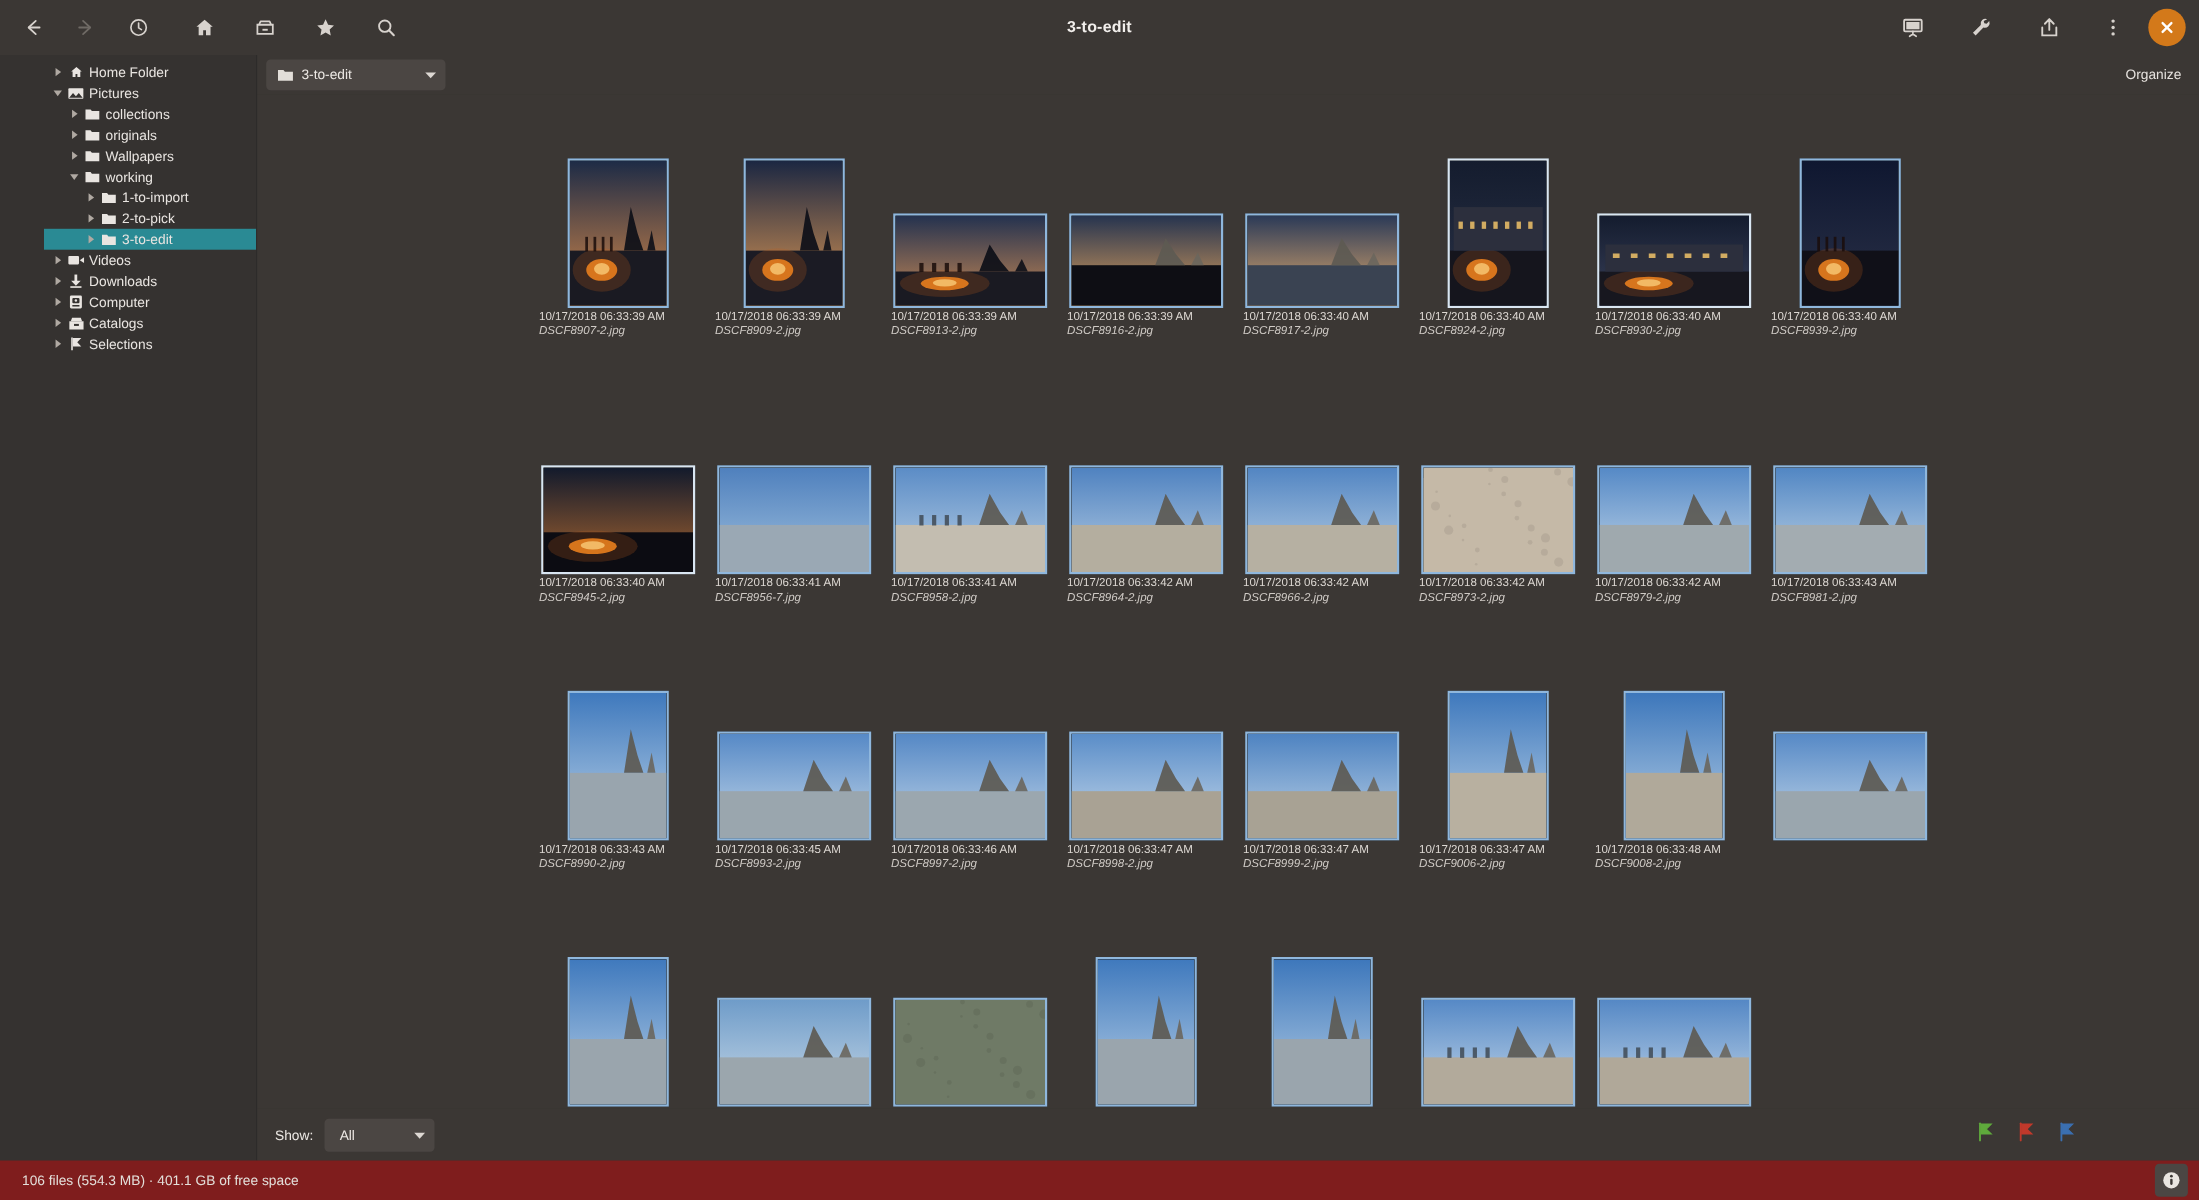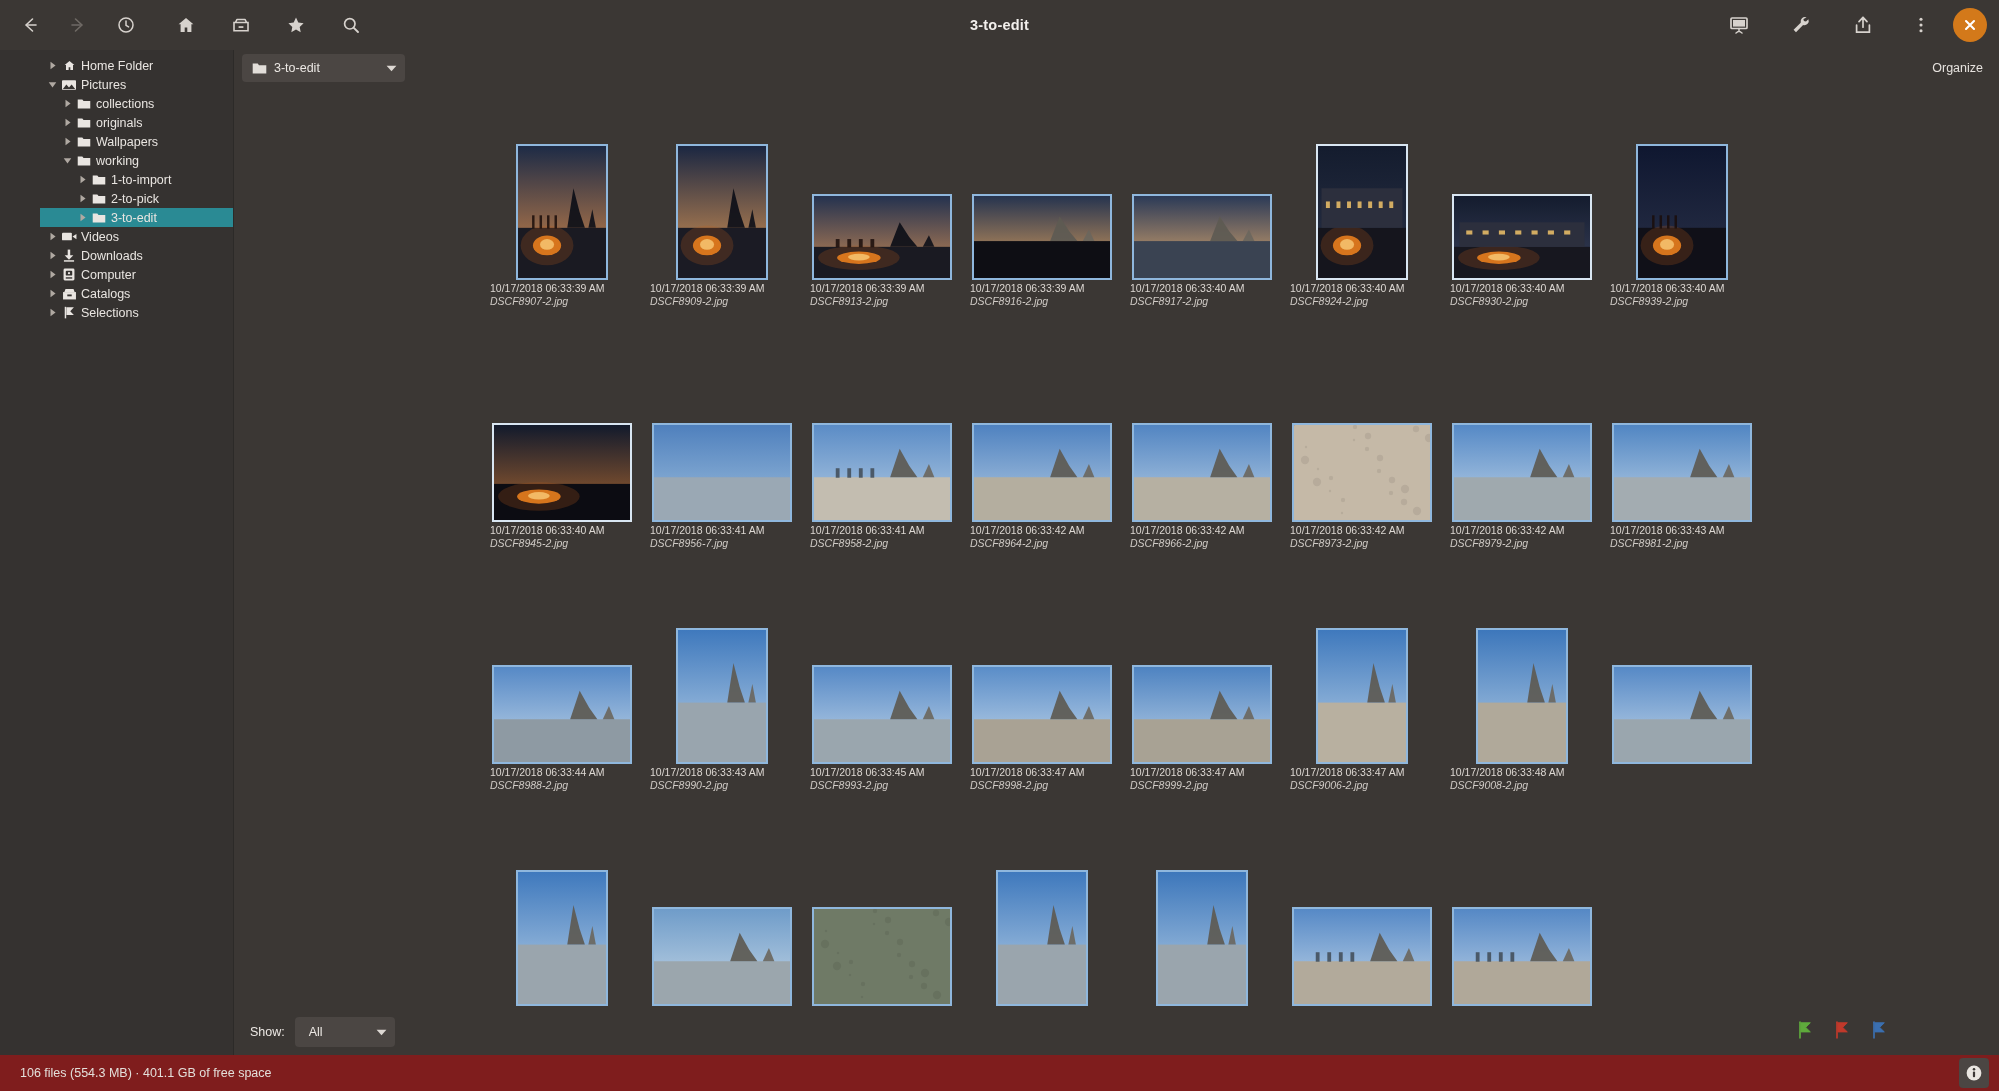--- a/index.html
+++ b/index.html
@@ -820,40 +820,20 @@
                     <path d="M108.80000000000001 52.25000000000001 L114.92 38.95 L120.36 52.25000000000001 Z" fill="#6a665d" opacity="0.9"></path>
                   </svg></div>
               </div>
               <div class="cap">
                 <div class="dt">10/17/2018 06:33:43 AM</div>
                    <div class="fn">DSCF8981-2.jpg</div>
               </div>
             </div>
             <div class="cell">
               <div class="thumbwrap">
-                <div class="thumb" style="width: 140px; height: 99px;"><svg width="136" height="95" viewBox="0 0 136 95" preserveAspectRatio="none">
-                    <defs>
-                      <linearGradient id="g16" x1="0" y1="0" x2="0" y2="1">
-        <stop offset="0%" stop-color="#5689c6"></stop>
-                        <stop offset="100%" stop-color="#c6d9ea"></stop>
-                      </linearGradient>
-                    </defs>
-                    <rect x="0" y="0" width="136" height="95" fill="url(#g16)"></rect>
-                    <rect x="0" y="52.25000000000001" width="136" height="42.74999999999999" fill="#8e9aa3"></rect>
-                    <path d="M76.16000000000001 52.25000000000001 L85.68 23.750000000000007 L95.19999999999999 40.85000000000001 L103.36 52.25000000000001 Z" fill="#5d5a52" opacity="0.92"></path>
-                    <path d="M108.80000000000001 52.25000000000001 L114.92 38.95 L120.36 52.25000000000001 Z" fill="#6a665d" opacity="0.9"></path>
-                  </svg></div>
-              </div>
-              <div class="cap">
-                <div class="dt">10/17/2018 06:33:44 AM</div>
-                   <div class="fn">DSCF8988-2.jpg</div>
-              </div>
-            </div>
-            <div class="cell">
-              <div class="thumbwrap">
                 <div class="thumb" style="width: 92px; height: 136px;"><svg width="88" height="132" viewBox="0 0 88 132" preserveAspectRatio="none">
                     <defs>
                       <linearGradient id="g17" x1="0" y1="0" x2="0" y2="1">
         <stop offset="0%" stop-color="#3f79bd"></stop>
                         <stop offset="100%" stop-color="#bcd3e8"></stop>
                       </linearGradient>
                     </defs>
                     <rect x="0" y="0" width="88" height="132" fill="url(#g17)"></rect>
                     <rect x="0" y="72.60000000000001" width="88" height="59.39999999999999" fill="#99a5ae"></rect>
                     <path d="M49.28 72.60000000000001 L55.44 33.00000000000001 L61.599999999999994 56.760000000000005 L66.88 72.60000000000001 Z" fill="#5d5a52" opacity="0.92"></path>
@@ -876,20 +856,40 @@
                     </defs>
                     <rect x="0" y="0" width="136" height="95" fill="url(#g18)"></rect>
                     <rect x="0" y="52.25000000000001" width="136" height="42.74999999999999" fill="#9aa6ae"></rect>
                     <path d="M76.16000000000001 52.25000000000001 L85.68 23.750000000000007 L95.19999999999999 40.85000000000001 L103.36 52.25000000000001 Z" fill="#5d5a52" opacity="0.92"></path>
                     <path d="M108.80000000000001 52.25000000000001 L114.92 38.95 L120.36 52.25000000000001 Z" fill="#6a665d" opacity="0.9"></path>
                   </svg></div>
               </div>
               <div class="cap">
                 <div class="dt">10/17/2018 06:33:45 AM</div>
                    <div class="fn">DSCF8993-2.jpg</div>
+              </div>
+            </div>
+            <div class="cell">
+              <div class="thumbwrap">
+                <div class="thumb" style="width: 140px; height: 99px;"><svg width="136" height="95" viewBox="0 0 136 95" preserveAspectRatio="none">
+                    <defs>
+                      <linearGradient id="g19" x1="0" y1="0" x2="0" y2="1">
+        <stop offset="0%" stop-color="#5588c5"></stop>
+                        <stop offset="100%" stop-color="#c2d6e9"></stop>
+                      </linearGradient>
+                    </defs>
+                    <rect x="0" y="0" width="136" height="95" fill="url(#g19)"></rect>
+                    <rect x="0" y="52.25000000000001" width="136" height="42.74999999999999" fill="#9ba7af"></rect>
+                    <path d="M76.16000000000001 52.25000000000001 L85.68 23.750000000000007 L95.19999999999999 40.85000000000001 L103.36 52.25000000000001 Z" fill="#5d5a52" opacity="0.92"></path>
+                    <path d="M108.80000000000001 52.25000000000001 L114.92 38.95 L120.36 52.25000000000001 Z" fill="#6a665d" opacity="0.9"></path>
+                  </svg></div>
+              </div>
+              <div class="cap">
+                <div class="dt">10/17/2018 06:33:46 AM</div>
+                   <div class="fn">DSCF8997-2.jpg</div>
               </div>
             </div>
             <div class="cell">
               <div class="thumbwrap">
                 <div class="thumb" style="width: 140px; height: 99px;"><svg width="136" height="95" viewBox="0 0 136 95" preserveAspectRatio="none">
                     <defs>
                       <linearGradient id="g20" x1="0" y1="0" x2="0" y2="1">
         <stop offset="0%" stop-color="#5a8dc8"></stop>
                         <stop offset="100%" stop-color="#c9dbec"></stop>
                       </linearGradient>

